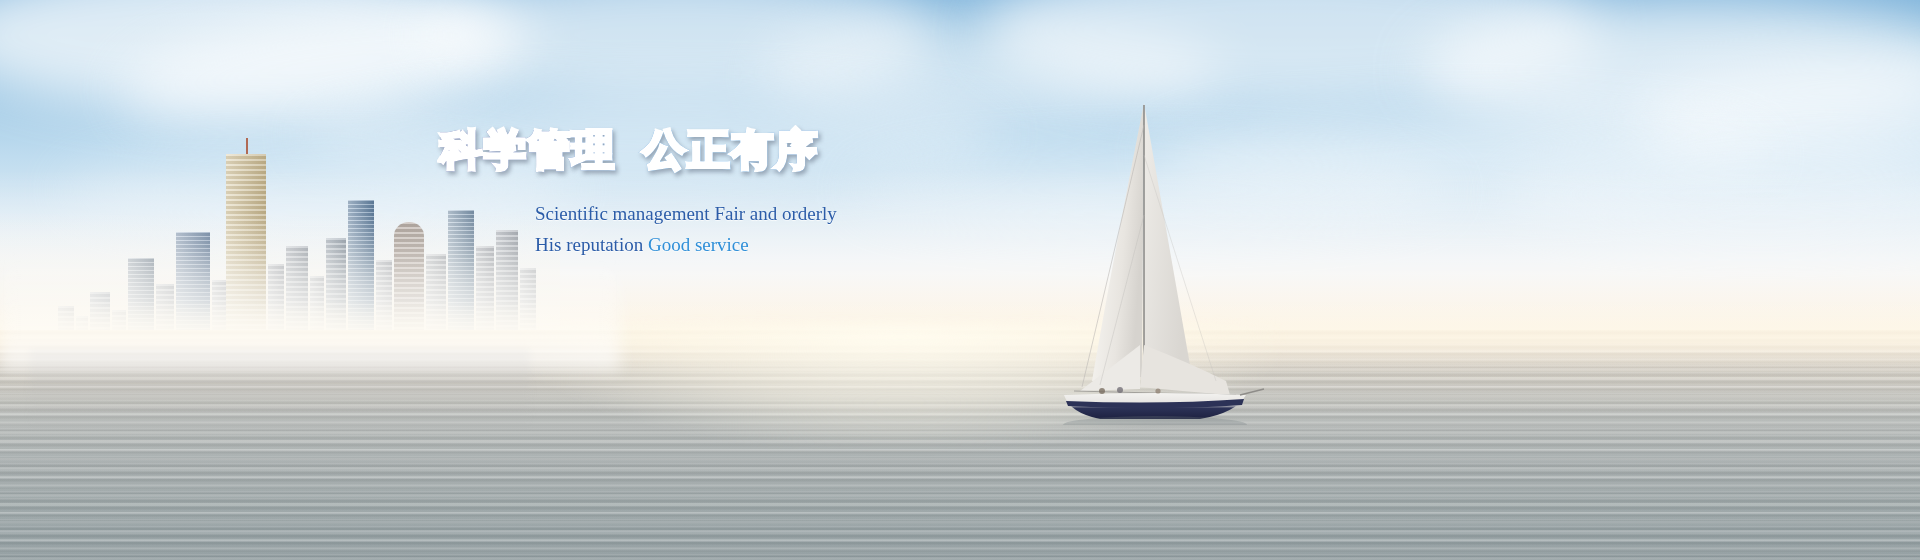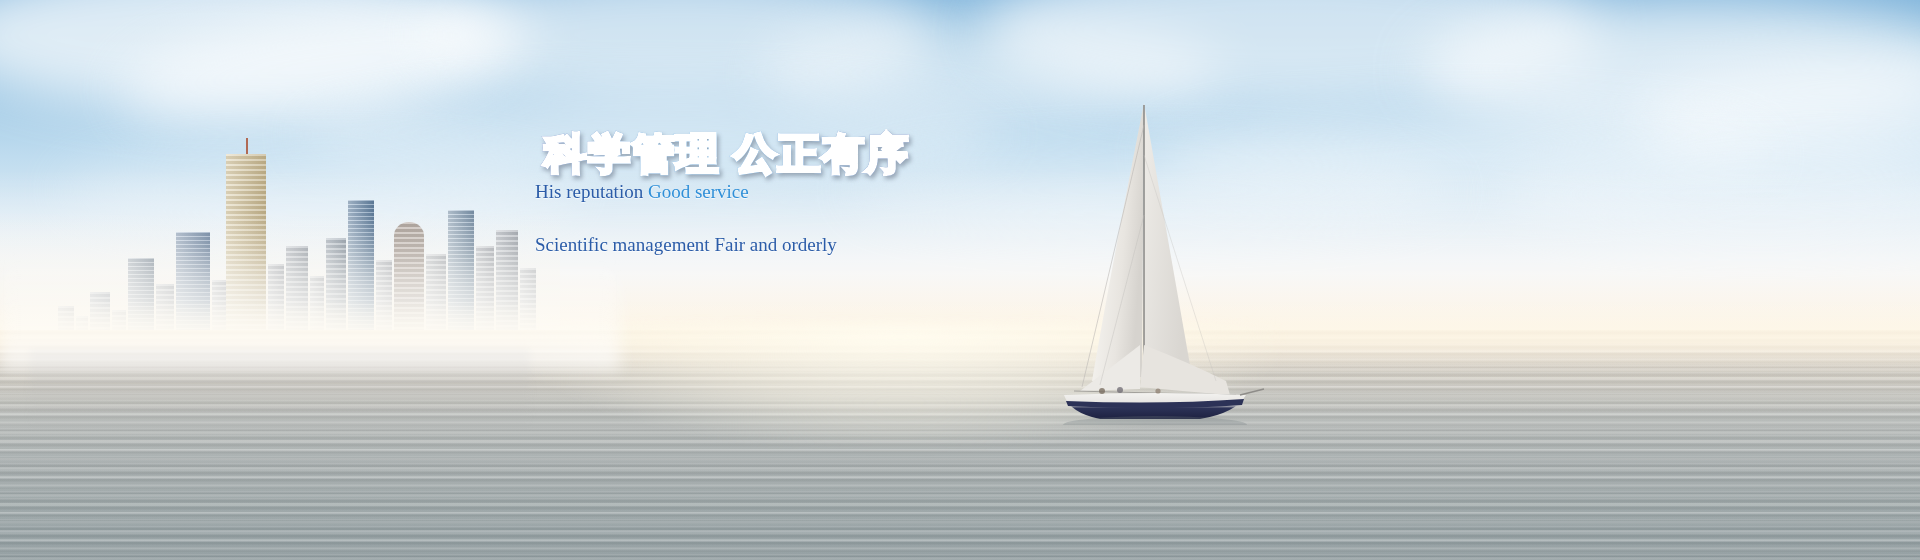--- a/index.html
+++ b/index.html
@@ -106,32 +106,31 @@
     background:linear-gradient(to bottom,rgba(255,255,255,0),rgba(255,255,255,.7));
     filter:blur(8px);
   }
 
   
   .boat{position:absolute;left:1040px;top:95px;width:230px;height:330px;}
 
   
   .textblock{position:absolute;left:440px;top:130px;width:470px;}
   .headline{
-    font-family:Liberation Sans, sans-serif;
+    font-family:Liberation Mono, monospace;
     font-weight:bold;
     font-size:42px;
     letter-spacing:2px;
     line-height:1.12;
     background:linear-gradient(100deg,#2f3d93 0%,#2e56ad 22%,#1f7fd0 45%,#2b8fe0 62%,#1766bd 80%,#26489f 100%);
     -webkit-background-clip:text;background-clip:text;color:transparent;
     -webkit-text-stroke:4px #ffffff;
     paint-order:stroke fill;
     filter:drop-shadow(2px 3px 2px rgba(80,90,110,.45));
     white-space:nowrap;
-    text-align:right;
   }
   .hl1{margin-left:0px;}
   .hl2{margin-left:78px;}
   .sub{
     font-family:"Liberation Serif","DejaVu Serif",serif;
     font-size:19px;
     color:#2b5ca8;
     margin-left:95px;
     line-height:1.62;
     white-space:nowrap;
@@ -241,17 +240,17 @@
       <circle cx="62" cy="296" r="3" fill="#7b6f63" opacity=".8"></circle>
       <circle cx="80" cy="295" r="3" fill="#6d6a72" opacity=".75"></circle>
       <circle cx="118" cy="296" r="2.6" fill="#8a7a6c" opacity=".7"></circle>
 
       <ellipse cx="115" cy="330" rx="92" ry="9" fill="#6f797c" opacity=".28"></ellipse>
     </svg>
   </div>
 
   <div class="textblock">
     <div class="headline hl1">科学管理  公正有序</div>
+    <div class="sub sub-1">Scientific management Fair and orderly</div>
     <div class="sub"><span>His reputation </span><span class="accent">Good service</span></div>
-    <div class="sub sub-1">Scientific management Fair and orderly</div>
   </div>
 
 </div>
 
 </body></html>

